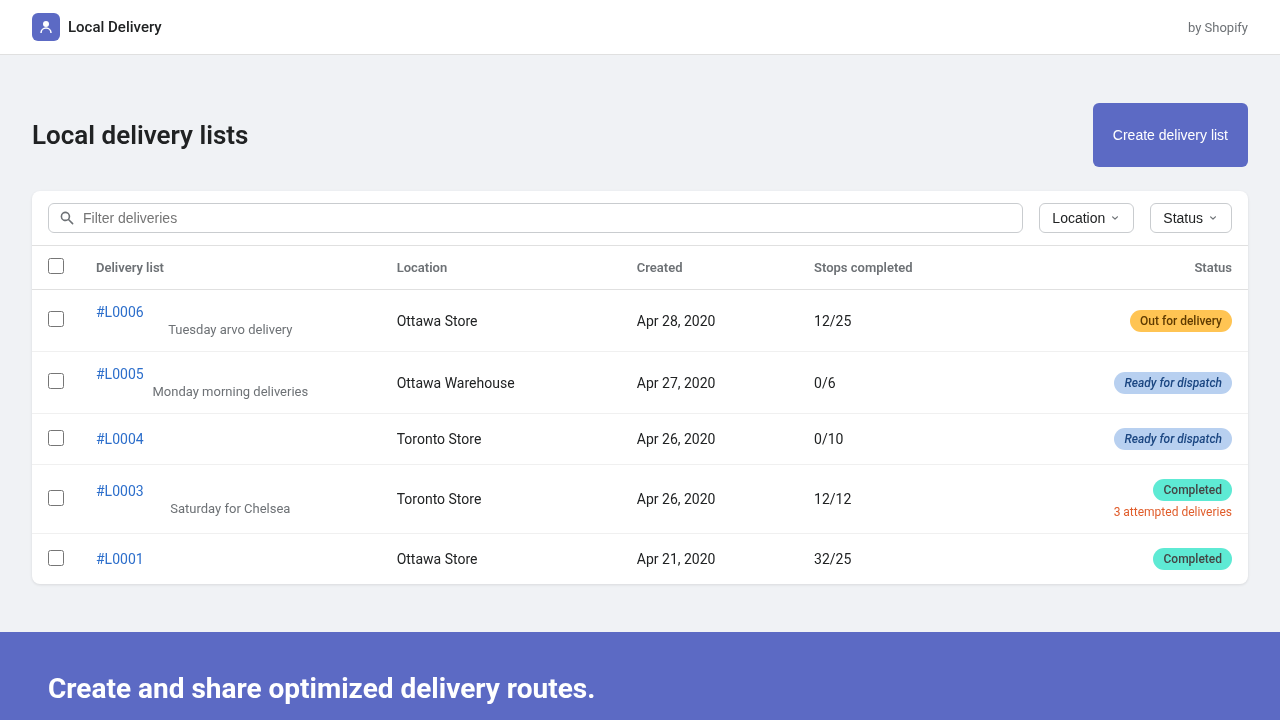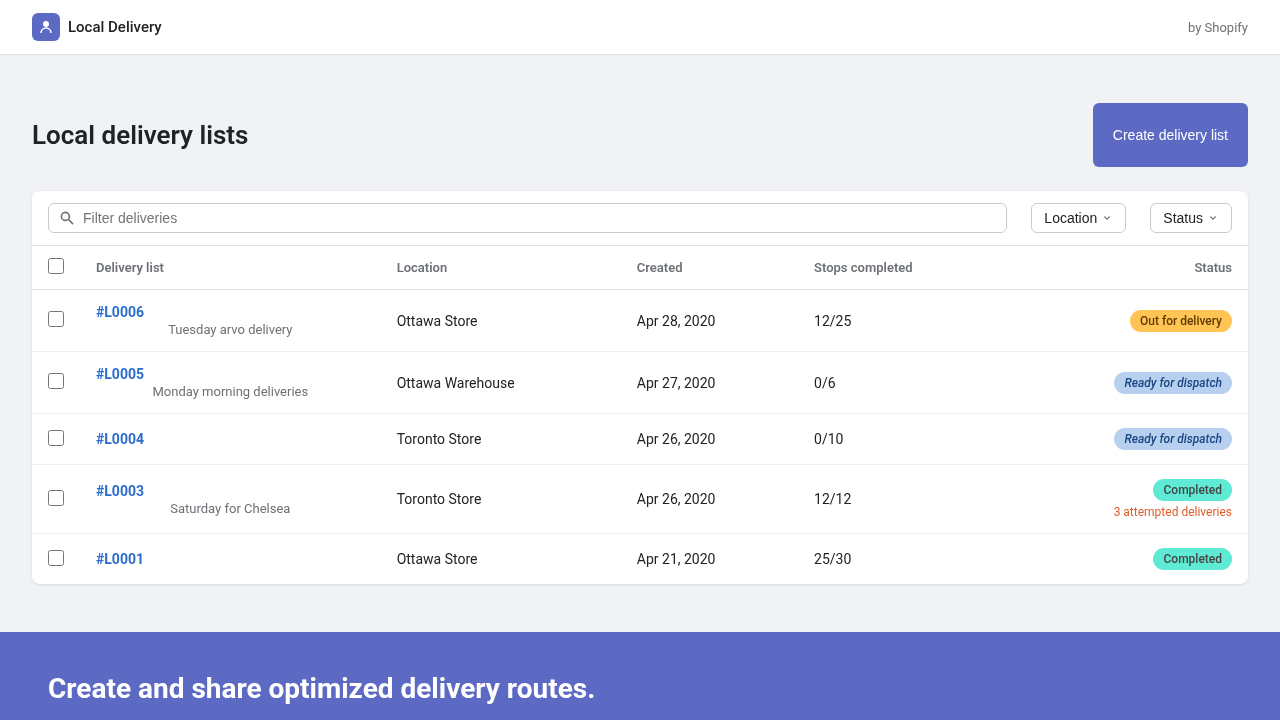--- a/index.html
+++ b/index.html
@@ -85,21 +85,21 @@
       box-shadow: 0 1px 3px rgba(0,0,0,0.1);
       overflow: hidden;
     }
 
     
     .filter-bar {
       display: flex;
       align-items: center;
       padding: 12px 16px;
       border-bottom: 1px solid #e0e0e0;
-      gap: 24px;
+      gap: 16px;
     }
     .search-wrapper {
       flex: 1;
       display: flex;
       align-items: center;
       border: 1px solid #c9cccf;
       border-radius: 6px;
       padding: 6px 10px;
       gap: 8px;
       background: #fff;
@@ -162,21 +162,21 @@
     .cb {
       width: 16px;
       height: 16px;
       border: 1.5px solid #c9cccf;
       border-radius: 3px;
       cursor: pointer;
     }
 
     .delivery-id {
       color: #2c6ecb;
-      font-weight: 700;
+      font-weight: 400;
       text-decoration: none;
       display: block;
     }
     .delivery-sub {
       font-size: 13px;
       color: #6d7175;
       margin-top: 2px;
       text-align: center;
     }
 
@@ -343,21 +343,21 @@
               </div>
             </td>
           </tr>
           <tr>
             <td class="cb-cell"><input type="checkbox" class="cb" style=""></td>
             <td>
               <a class="delivery-id" href="#">#L0001</a>
             </td>
             <td>Ottawa Store</td>
             <td>Apr 21, 2020</td>
-            <td>25/30</td>
+            <td>32/25</td>
             <td>
               <div class="status-cell">
                 <span class="badge badge-gray">Completed</span>
               </div>
             </td>
           </tr>
         </tbody>
     </table>
   </div>
 </main>

